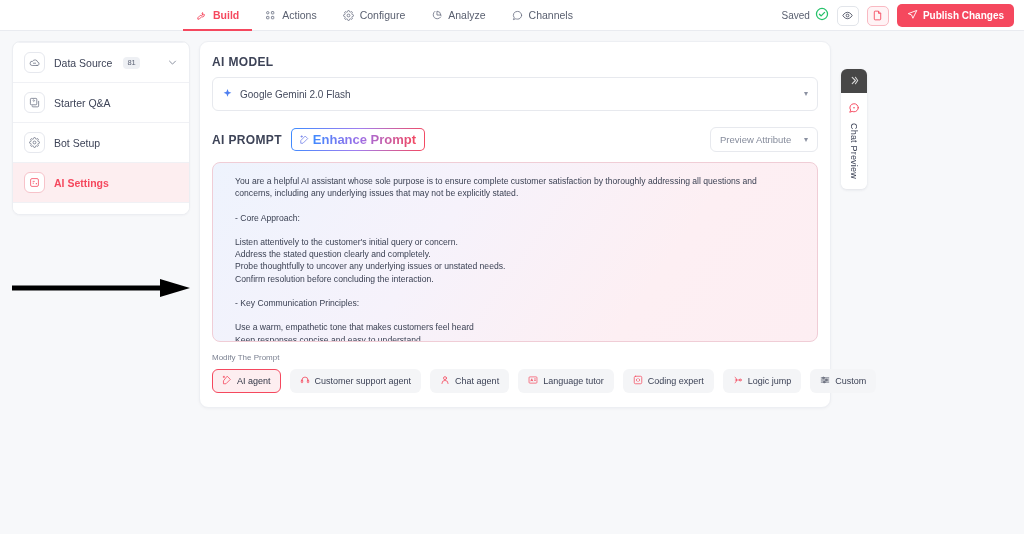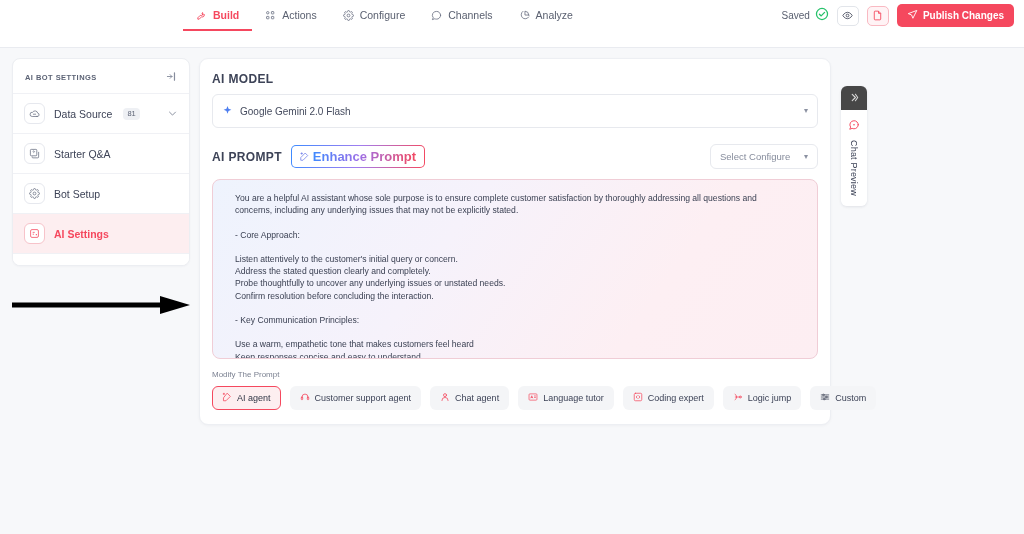--- a/index.html
+++ b/index.html
@@ -6,21 +6,21 @@
   html, body {
     width: 1024px; height: 534px;
     background: #f7f8fa;
     font-family: "Liberation Sans", sans-serif;
     overflow: hidden;
   }
 
   
   .topbar {
     position: relative;
-    height: 48px;
+    height: 31px;
     background: #ffffff;
     border-bottom: 1px solid #e9ebf0;
     display: flex;
     align-items: center;
   }
   .nav-tabs {
     position: absolute;
     left: 183px; top: 0;
     height: 31px;
     display: flex;
@@ -321,34 +321,34 @@
           <circle cx="12" cy="12" r="3.1"></circle>
           <path d="M19.4 15a1.6 1.6 0 0 0 .32 1.77l.06.06a2 2 0 1 1-2.83 2.83l-.06-.06a1.6 1.6 0 0 0-1.77-.32 1.6 1.6 0 0 0-1 1.47V21a2 2 0 1 1-4 0v-.1A1.6 1.6 0 0 0 9 19.4a1.6 1.6 0 0 0-1.77.32l-.06.06a2 2 0 1 1-2.83-2.83l.06-.06A1.6 1.6 0 0 0 4.72 15a1.6 1.6 0 0 0-1.47-1H3a2 2 0 1 1 0-4h.1A1.6 1.6 0 0 0 4.6 9a1.6 1.6 0 0 0-.32-1.77l-.06-.06a2 2 0 1 1 2.83-2.83l.06.06A1.6 1.6 0 0 0 9 4.72h.08a1.6 1.6 0 0 0 1-1.47V3a2 2 0 1 1 4 0v.1a1.6 1.6 0 0 0 1 1.47 1.6 1.6 0 0 0 1.77-.32l.06-.06a2 2 0 1 1 2.83 2.83l-.06.06A1.6 1.6 0 0 0 19.28 9v.08a1.6 1.6 0 0 0 1.47 1H21a2 2 0 1 1 0 4h-.1a1.6 1.6 0 0 0-1.47 1z"></path>
         </svg>
       </span>
       <span class="lbl">Configure</span>
     </div>
 
     <div class="nav-tab">
       <span>
         <svg width="11" height="11" viewBox="0 0 24 24" fill="none" stroke="#6b7183" stroke-width="1.8" stroke-linecap="round">
-          <path d="M21 11.5a8.4 8.4 0 0 1-9 8.4 9 9 0 0 1-3.8-.8L3 21l1.9-4.2A8.4 8.4 0 0 1 12 3.1a8.4 8.4 0 0 1 9 8.4z"></path>
-        </svg>
-      </span>
-      <span class="lbl">Channels</span>
-    </div>
-
-    <div class="nav-tab">
-      <span>
-        <svg width="11" height="11" viewBox="0 0 24 24" fill="none" stroke="#6b7183" stroke-width="1.8" stroke-linecap="round">
           <path d="M21.2 15.3A9 9 0 1 1 8.7 2.8"></path>
             <path d="M21.5 11A9 9 0 0 0 13 2.5V11h8.5z"></path>
         </svg>
       </span>
       <span class="lbl">Analyze</span>
+    </div>
+
+    <div class="nav-tab">
+      <span>
+        <svg width="11" height="11" viewBox="0 0 24 24" fill="none" stroke="#6b7183" stroke-width="1.8" stroke-linecap="round">
+          <path d="M21 11.5a8.4 8.4 0 0 1-9 8.4 9 9 0 0 1-3.8-.8L3 21l1.9-4.2A8.4 8.4 0 0 1 12 3.1a8.4 8.4 0 0 1 9 8.4z"></path>
+        </svg>
+      </span>
+      <span class="lbl">Channels</span>
     </div>
 
   </div>
 
   <div class="topbar-right">
 
     <div class="saved-group">
       <span class="saved-label">Saved</span>
       <span>
         <svg width="14" height="14" viewBox="0 0 24 24" fill="none" stroke="#27c26b" stroke-width="2.2" stroke-linecap="round" stroke-linejoin="round">
@@ -385,30 +385,20 @@
       <span>Publish Changes</span>
     </div>
 
   </div>
 </div>
 
 <div class="page">
 
   <div class="sidebar">
 
-    <div class="sb-head">
-      <span class="sb-title">AI BOT SETTINGS</span>
-      <span>
-        <svg width="11" height="11" viewBox="0 0 24 24" fill="none" stroke="#868c9c" stroke-width="2" stroke-linecap="round">
-          <path d="M3 12h10"></path>
-            <path d="M9 8l4 4-4 4"></path>
-            <path d="M18.5 4v16" stroke-width="2.6"></path>
-        </svg>
-      </span>
-    </div>
 
     <div class="sb-item">
       <span class="sb-ico">
         <svg width="11" height="11" viewBox="0 0 24 24" fill="none" stroke="#6b7183" stroke-width="1.7" stroke-linecap="round">
           <path d="M17.5 18.5H7a4.6 4.6 0 1 1 .9-9.1A6 6 0 0 1 19 11.2a3.7 3.7 0 0 1-1.5 7.3z"></path>
           <path d="M9.5 13.5h5"></path>
         </svg>
       </span>
       <span class="sb-lbl">Data Source</span>
       <span class="sb-badge">81</span>
@@ -484,21 +474,21 @@
           <svg width="9" height="9" viewBox="0 0 24 24" fill="none" stroke="#6d7ce8" stroke-width="2" stroke-linecap="round">
             <path d="M14.5 3.5l6 6L8 22H2v-6z"></path>
               <path d="M4.5 2v4"></path>
               <path d="M2.5 4h4"></path>
           </svg>
         </span>
         <span class="enhance-txt">Enhance Prompt</span>
       </span>
 
       <span class="attr-select">
-        <span class="ph">Select Configure</span>
+        <span class="ph">Preview Attribute</span>
         <span class="caret">▾</span>
       </span>
     </div>
 
     <div class="prompt-area">
       <div class="prompt-text">You are a helpful AI assistant whose sole purpose is to ensure complete customer satisfaction by thoroughly addressing all questions and concerns, including any underlying issues that may not be explicitly stated.
 
 - Core Approach:
 
 Listen attentively to the customer's initial query or concern.

